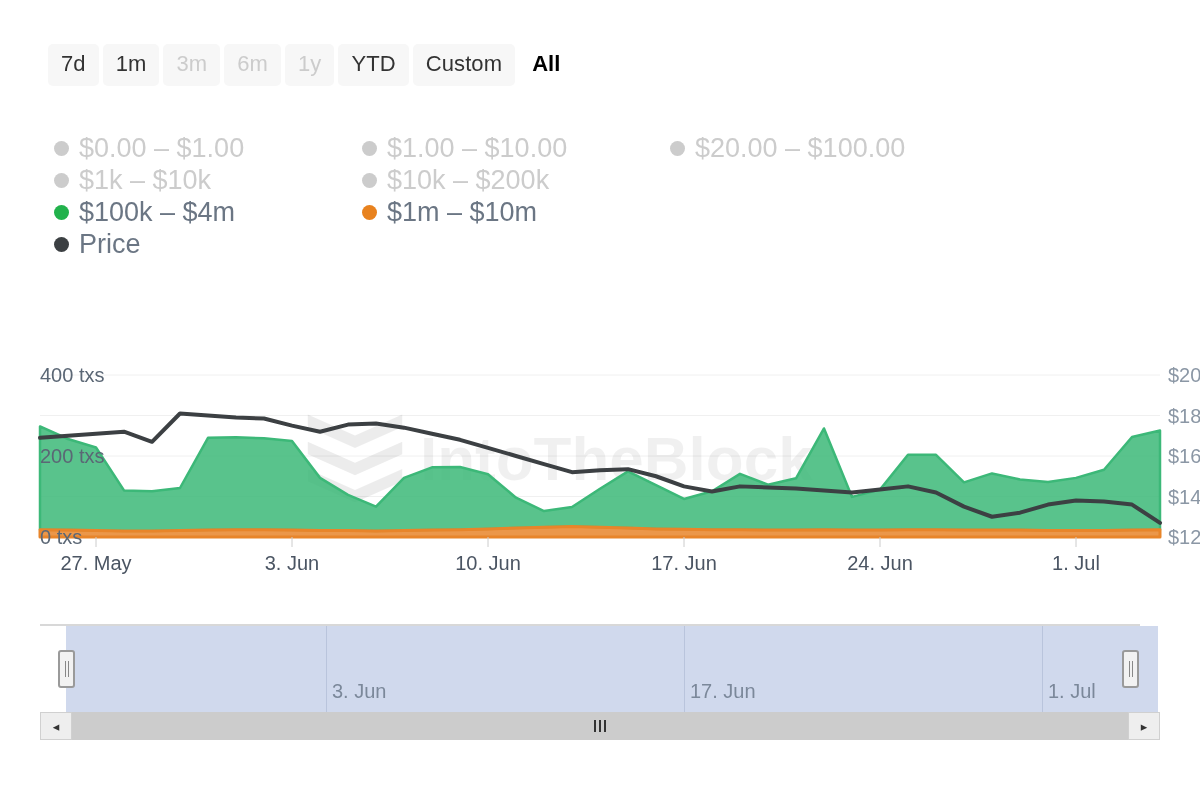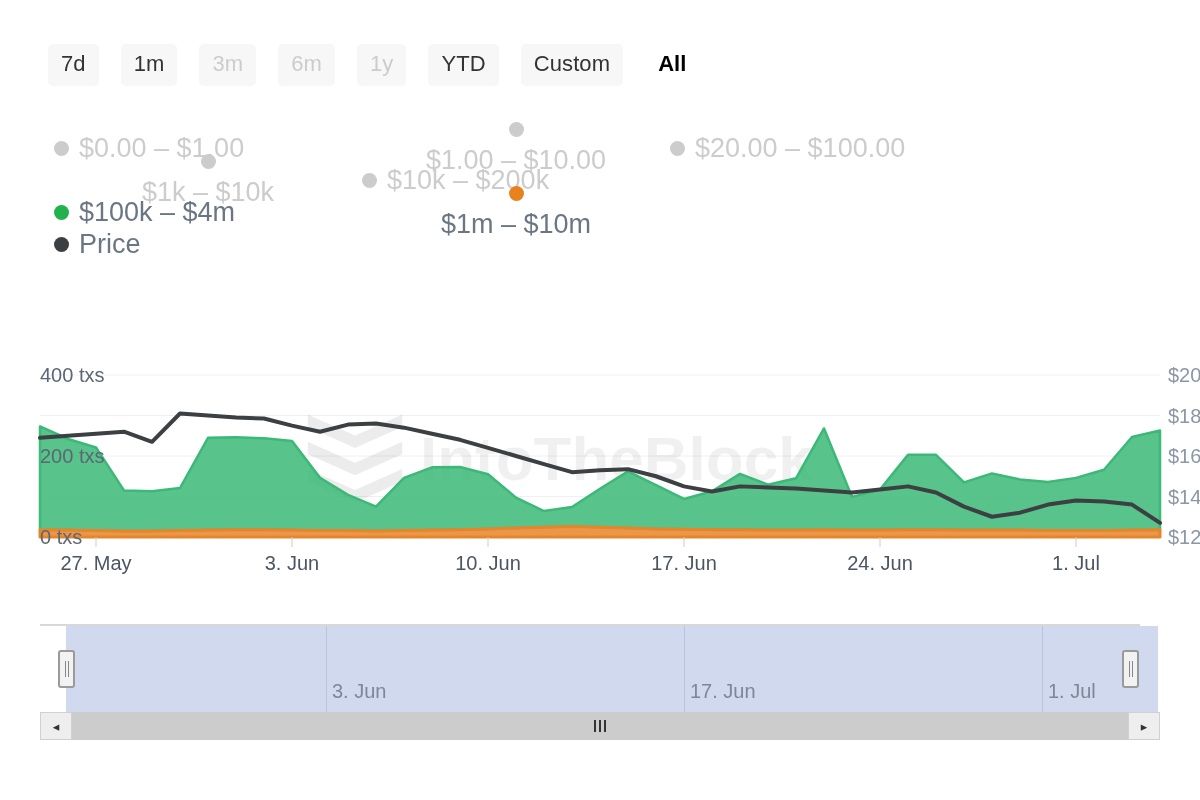--- a/index.html
+++ b/index.html
@@ -16,21 +16,21 @@
     position: relative;
   }
 
   
   #range-selector {
     position: absolute;
     left: 48px;
     top: 44px;
     display: flex;
     align-items: center;
-    gap: 22px;
+    gap: 4px;
   }
   .range-btn {
     font-size: 22px;
     line-height: 1;
     padding: 9px 13px 11px 13px;
     border-radius: 5px;
     background: #f7f7f7;
     color: #333333;
     cursor: pointer;
     white-space: nowrap;
@@ -59,21 +59,21 @@
     align-items: center;
   }
   .legend-item {
     display: flex;
     align-items: center;
     gap: 10px;
     cursor: pointer;
     white-space: nowrap;
   }
   .legend-item.col1 { width: 308px; }
-  .legend-item.col2 { width: 308px; flex-direction: column; }
+  .legend-item.col2 { width: 308px; }
   .legend-item.col3 { width: 330px; }
   .legend-dot {
     width: 15px;
     height: 15px;
     border-radius: 50%;
     flex: 0 0 auto;
   }
   .legend-label {
     font-size: 27px;
     line-height: 1;

